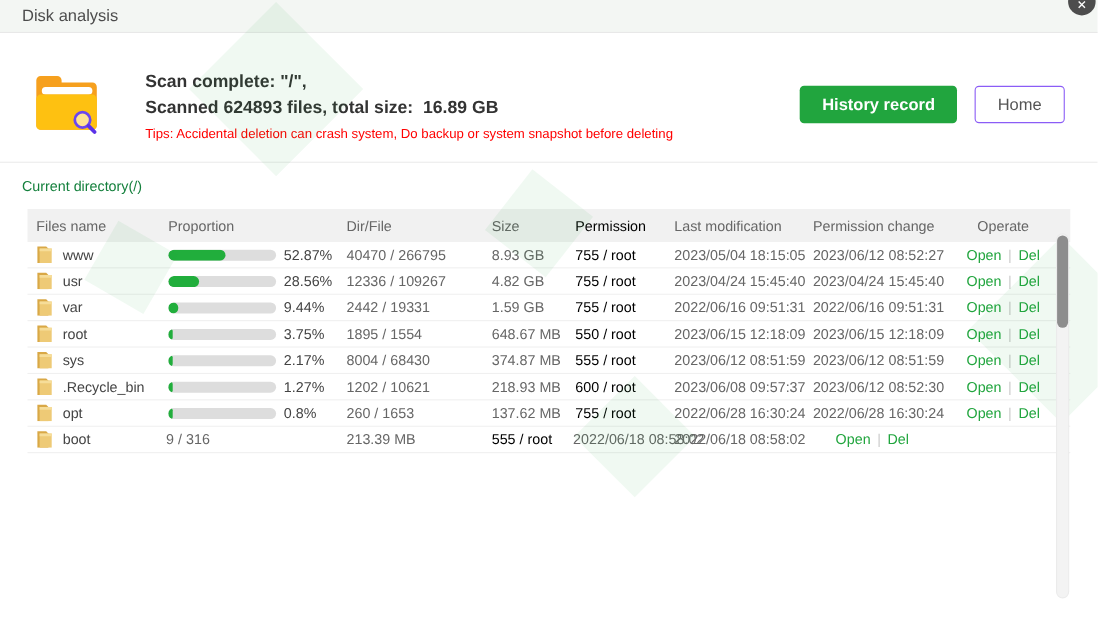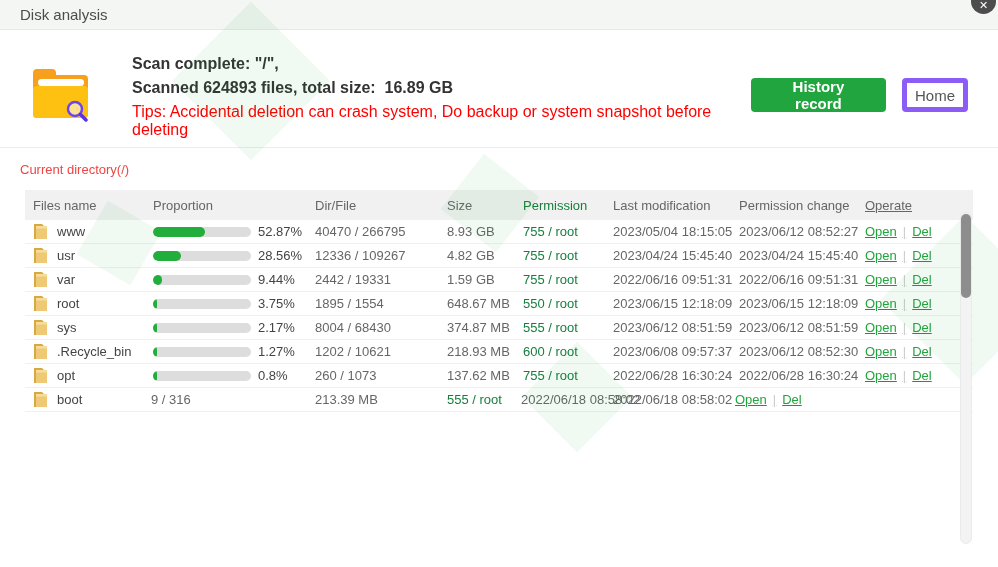--- a/index.html
+++ b/index.html
@@ -28,54 +28,54 @@
 
   
   .header-section {
     position:absolute; top:43px; left:0; right:0; height:105px;
     display:flex; align-items:center; padding:0 30px;
     border-bottom:1px solid #ececec; background:transparent; z-index:2;
   }
   .big-folder { flex:0 0 auto; margin-top:2px; }
   .scan-info { margin-left:40px; flex:1 1 auto; }
   .scan-line { font-size:16px; font-weight:bold; color:#333; line-height:24px; }
-  .scan-tips { font-size:16px; color:var(--red,#ff0000); margin-top:3px; }
+  .scan-tips { font-size:12px; color:var(--red,#ff0000); margin-top:3px; }
   .header-buttons { display:flex; align-items:flex-end; gap:16px; }
   .btn-history {
     background:var(--green,#21a53e); color:#fff; border:none; border-radius:4px;
     height:34px; padding:0 20px; font-size:15px; font-weight:bold;
     font-family:"Liberation Sans",sans-serif; cursor:pointer;
   }
   .btn-home {
-    background:#fff; color:#555; border:5px solid #8b5cf6; border-radius:4px;
-    height:34px; padding:0 8px; font-size:15px;
+    background:#fff; color:#555; border:1px solid #8b5cf6; border-radius:4px;
+    height:34px; padding:0 20px; font-size:15px;
     font-family:"Liberation Sans",sans-serif; cursor:pointer;
   }
 
   
-  .dir-label { position:absolute; top:162px; left:20px; font-size:13px; color:#ef4444; z-index:2; }
+  .dir-label { position:absolute; top:162px; left:20px; font-size:13px; color:#15803d; z-index:2; }
 
   
   .table { position:absolute; top:190px; left:25px; width:948px; z-index:1; }
   .grid-row {
     display:grid;
     grid-template-columns:120px 164px 132px 76px 92px 126px 130px 1fr;
     align-items:center;
   }
   .thead { height:30px; background:#f1f1f1; color:#666; font-size:13px; }
   .th { white-space:nowrap; }
   .row { height:24px; border-bottom:1px solid #f0f0f0; font-size:13px; background:transparent; }
   .c-name { padding-left:8px; display:flex; align-items:center; gap:9px; color:#444; }
   .c-prop { padding-left:8px; display:flex; align-items:center; gap:7px; color:#444; }
   .c-dir  { padding-left:6px; color:#666; white-space:nowrap; }
   .c-size { padding-left:6px; color:#666; white-space:nowrap; }
-  .c-perm { padding-left:6px; color:#15803d; white-space:nowrap; }
+  .c-perm { padding-left:6px; color:#000000; white-space:nowrap; }
   .c-mod  { padding-left:4px; color:#666; white-space:nowrap; }
   .c-chg  { padding-left:4px; color:#666; white-space:nowrap; }
-  .c-op   { padding-right:14px; text-align:left; color:#666; white-space:nowrap;text-decoration:underline; }
+  .c-op   { padding-right:14px; text-align:center; color:#666; white-space:nowrap; }
   .th.c-name, .th.c-prop { color:#666; }
   .bar-track { width:98px; height:10px; border-radius:5px; background:var(--track,#ddd); overflow:hidden; flex:0 0 auto; }
   .bar-fill  { height:10px; border-radius:5px; background:var(--barfill,#21ae3c); min-width:4px; }
   .op-link { color:var(--green,#21a53e); cursor:pointer; text-decoration:none; }
   .op-sep { color:#ccc; margin:0 6px; }
 
   
   .scrollbar {
     position:absolute; right:26px; top:212px; width:12px; height:332px;
     background:#f3f3f3; border:1px solid #ebebeb; border-radius:7px; z-index:6;
@@ -321,21 +321,21 @@
         </svg>
       </span>
       <span>opt</span>
     </div>
     <div class="c-prop">
       <span class="bar-track">
         <span class="bar-fill" style="display: block; width: 0.8%;"></span>
       </span>
       <span>0.8%</span>
     </div>
-    <div class="c-dir">260 / 1073</div>
+    <div class="c-dir">260 / 1653</div>
     <div class="c-size">137.62 MB</div>
     <div class="c-perm">755 / root</div>
     <div class="c-mod">2022/06/28 16:30:24</div>
     <div class="c-chg">2022/06/28 16:30:24</div>
     <div class="c-op">
       <a class="op-link">Open</a><span class="op-sep">|</span><a class="op-link">Del</a>
     </div>
   </div>
 
   <div class="row grid-row">

